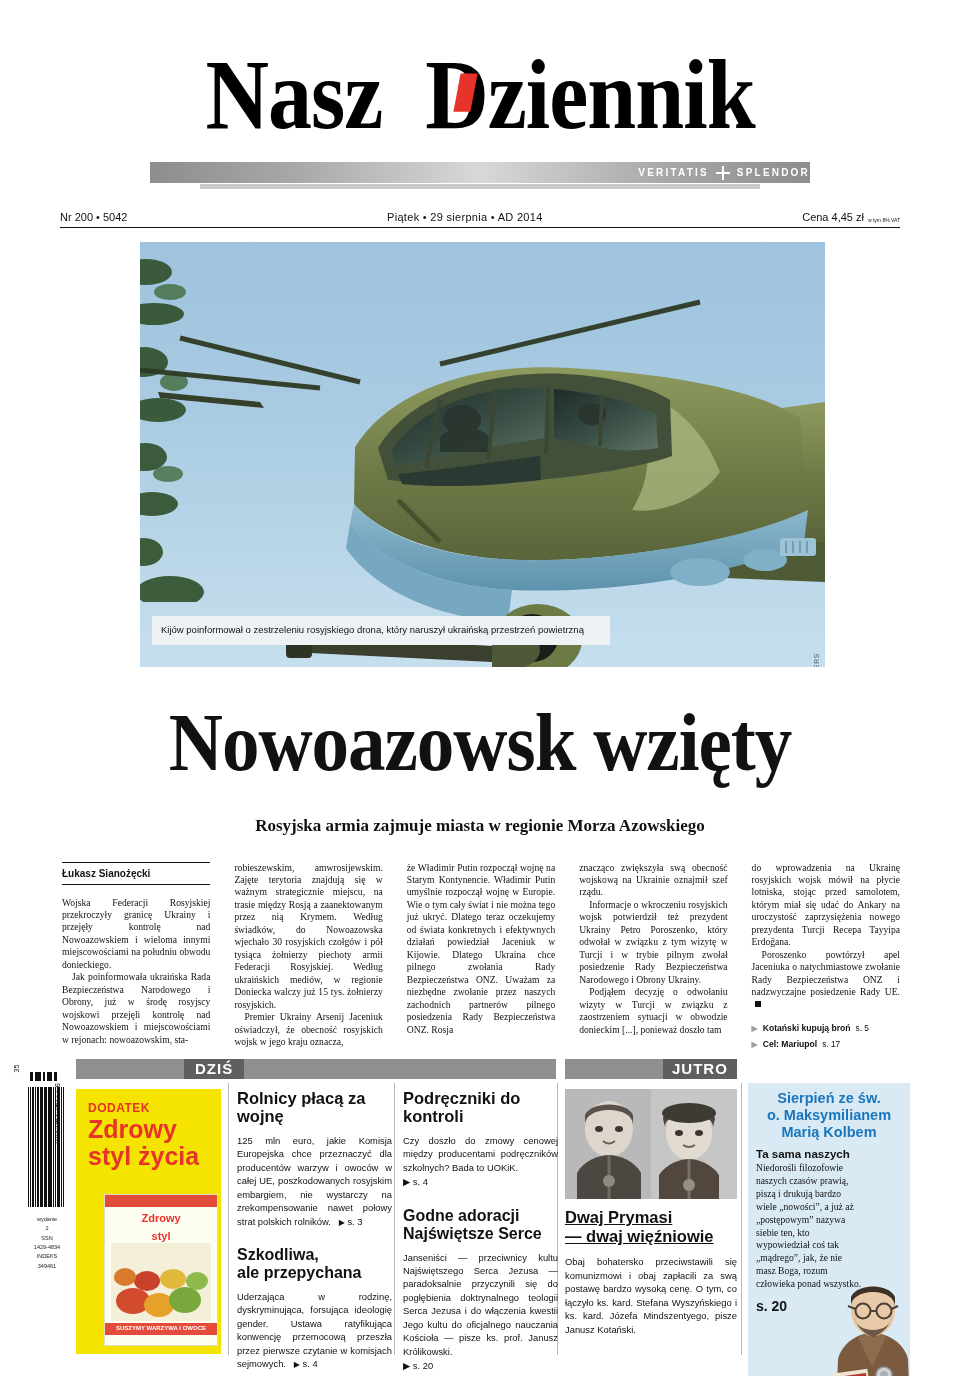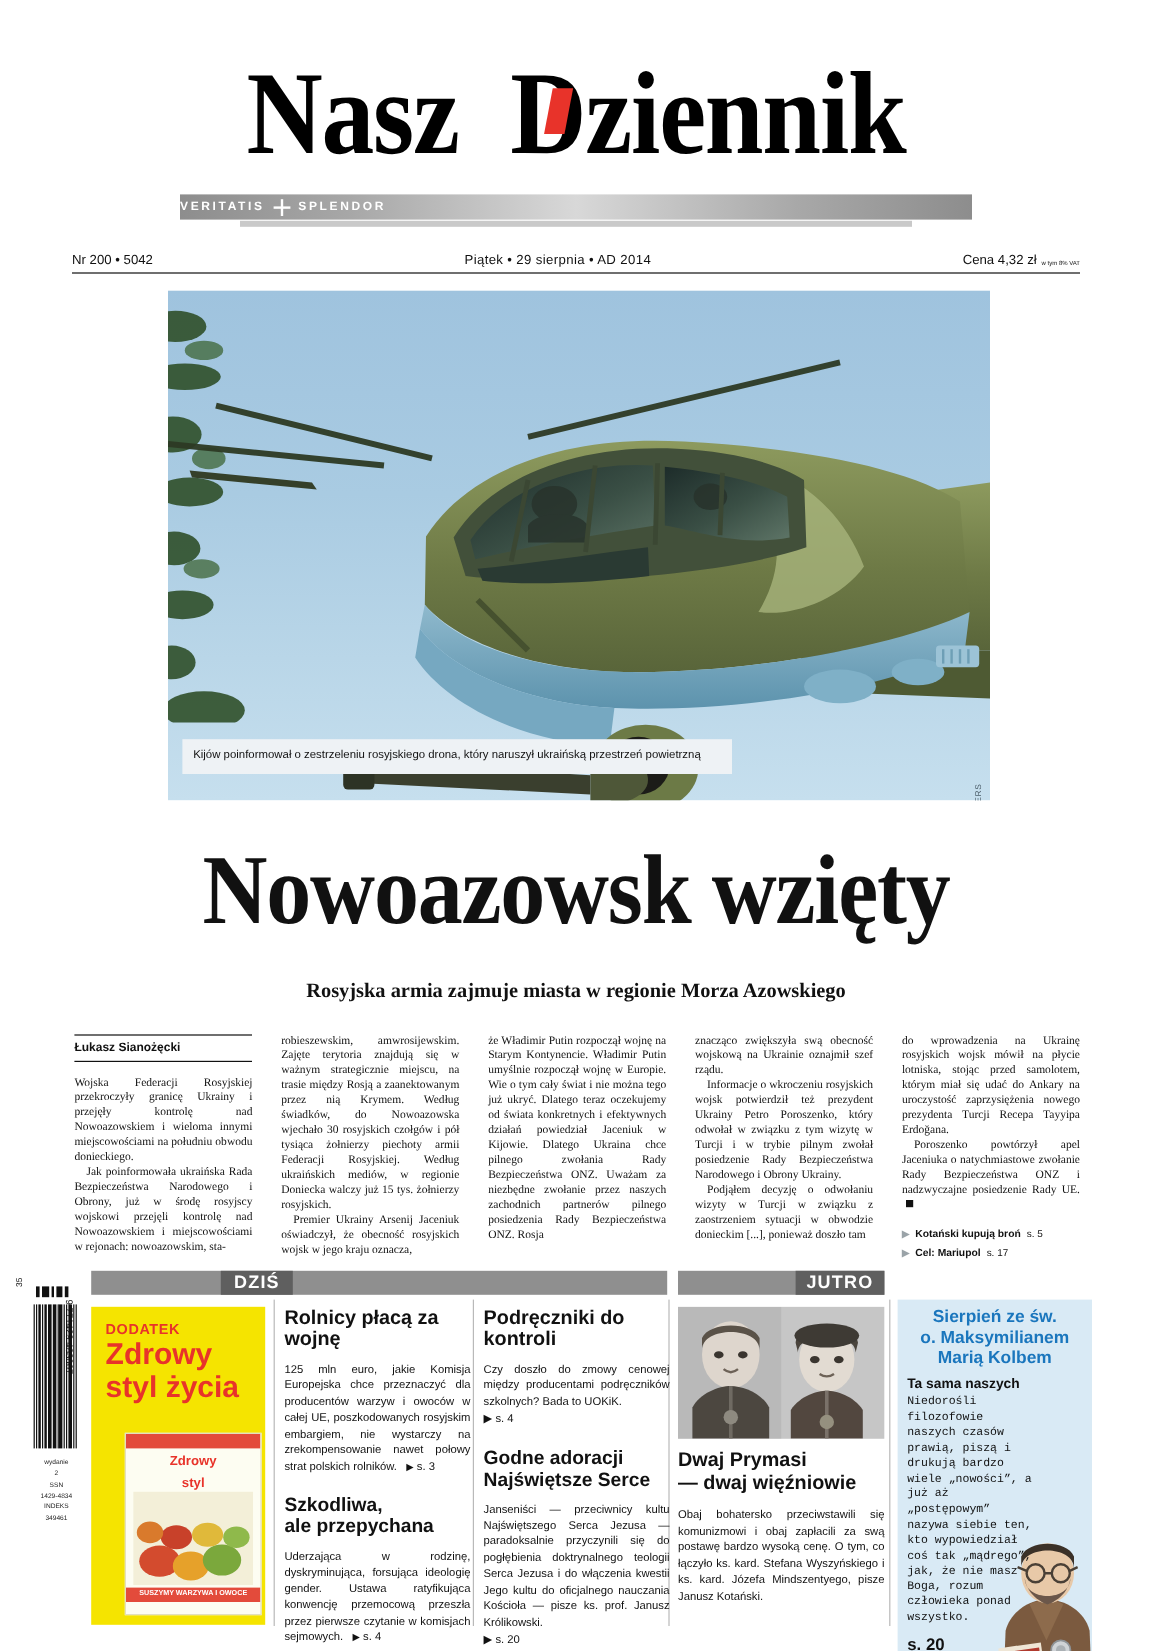--- a/index.html
+++ b/index.html
@@ -32,21 +32,21 @@
     width:17px;height:34px;
     background:#e8332a;
     transform:skewX(-12deg);
     z-index:3;
   }
   .veritas-bar{
     position:relative;
     margin:22px 90px 0 90px;
     height:21px;
     background:linear-gradient(to right,#8d8d8d,#a8a8a8 22%,#d8d8d8 50%,#a8a8a8 78%,#8d8d8d);
-    display:flex;align-items:center;justify-content:flex-start;
+    display:flex;align-items:center;justify-content:flex-end;
   }
   .veritas-bar:after{
     content:"";position:absolute;left:50px;right:50px;bottom:-6px;height:5px;
     background:#c9c9c9;
   }
   .veritas-txt{
     font-family:"Liberation Sans", sans-serif;
     font-size:10px;font-weight:bold;letter-spacing:2.2px;color:#ffffff;
     position:relative;z-index:2;display:flex;align-items:center;gap:7px;
   }
@@ -238,21 +238,21 @@
 
   .vrule{
     position:absolute;top:28px;width:1px;height:272px;background:#b9b9b9;
   }
 
   
   .jutro-block{position:absolute;left:565px;top:34px;width:172px;}
   .cardinals{width:172px;height:110px;background:#d8d8d8;position:relative;overflow:hidden;}
   .jutro-h{
     font-family:"Liberation Sans", sans-serif;font-weight:bold;font-size:16.5px;
-    line-height:1.15;margin-top:9px;color:#111;
+    line-height:1.15;margin-top:9px;color:#111;text-decoration:underline;
   }
   .jutro-p{
     font-family:"Liberation Sans", sans-serif;font-size:9.4px;line-height:1.45;
     text-align:justify;margin-top:9px;color:#111;
   }
 
   
   .kolbe{
     position:absolute;left:748px;top:28px;width:162px;height:344px;
     background:#d9eaf5;overflow:hidden;
@@ -260,21 +260,21 @@
   .kolbe-title{
     font-family:"Liberation Sans", sans-serif;font-weight:bold;
     color:#1a76bd;font-size:14.5px;line-height:1.18;text-align:center;
     padding:7px 6px 0 6px;
   }
   .kolbe-sub{
     font-family:"Liberation Sans", sans-serif;font-weight:bold;font-size:11.5px;
     color:#111;margin:7px 0 2px 8px;
   }
   .kolbe-body{
-    font-family:Liberation Mono, monospace;font-size:9.6px;line-height:1.34;
+    font-family:Liberation Serif, serif;font-size:9.6px;line-height:1.34;
     color:#111;margin-left:8px;width:108px;position:relative;z-index:2;
   }
   .kolbe-page{
     font-family:"Liberation Sans", sans-serif;font-weight:bold;font-size:14px;
     margin:7px 0 0 8px;color:#111;position:relative;z-index:2;
   }
   .kolbe-figure{position:absolute;right:0;bottom:18px;width:78px;height:150px;}
   .kolbe-bottombar{position:absolute;left:0;bottom:0;width:162px;height:14px;background:#1a76bd;}
 </style>
 </head>
@@ -296,21 +296,21 @@
         <span>VERITATIS</span>
         <span class="veritas-cross"></span>
         <span>SPLENDOR</span>
       </div>
     </div>
 
     <div class="issue-row">
       <div>Nr 200 • 5042</div>
       <div class="issue-date">Piątek  •  29 sierpnia  •  AD 2014</div>
       <div class="issue-price">
-        <span>Cena 4,32 zł</span>
+        <span>Cena 4,45 zł</span>
         <span class="vat-box">w tym 8% VAT</span>
       </div>
     </div>
   </div>
 
   <div class="photo-wrap">
     <div class="sky"></div>
 
     <svg class="foliage" viewBox="0 0 120 360">
       <g fill="#2f4f2a" opacity="0.9">

